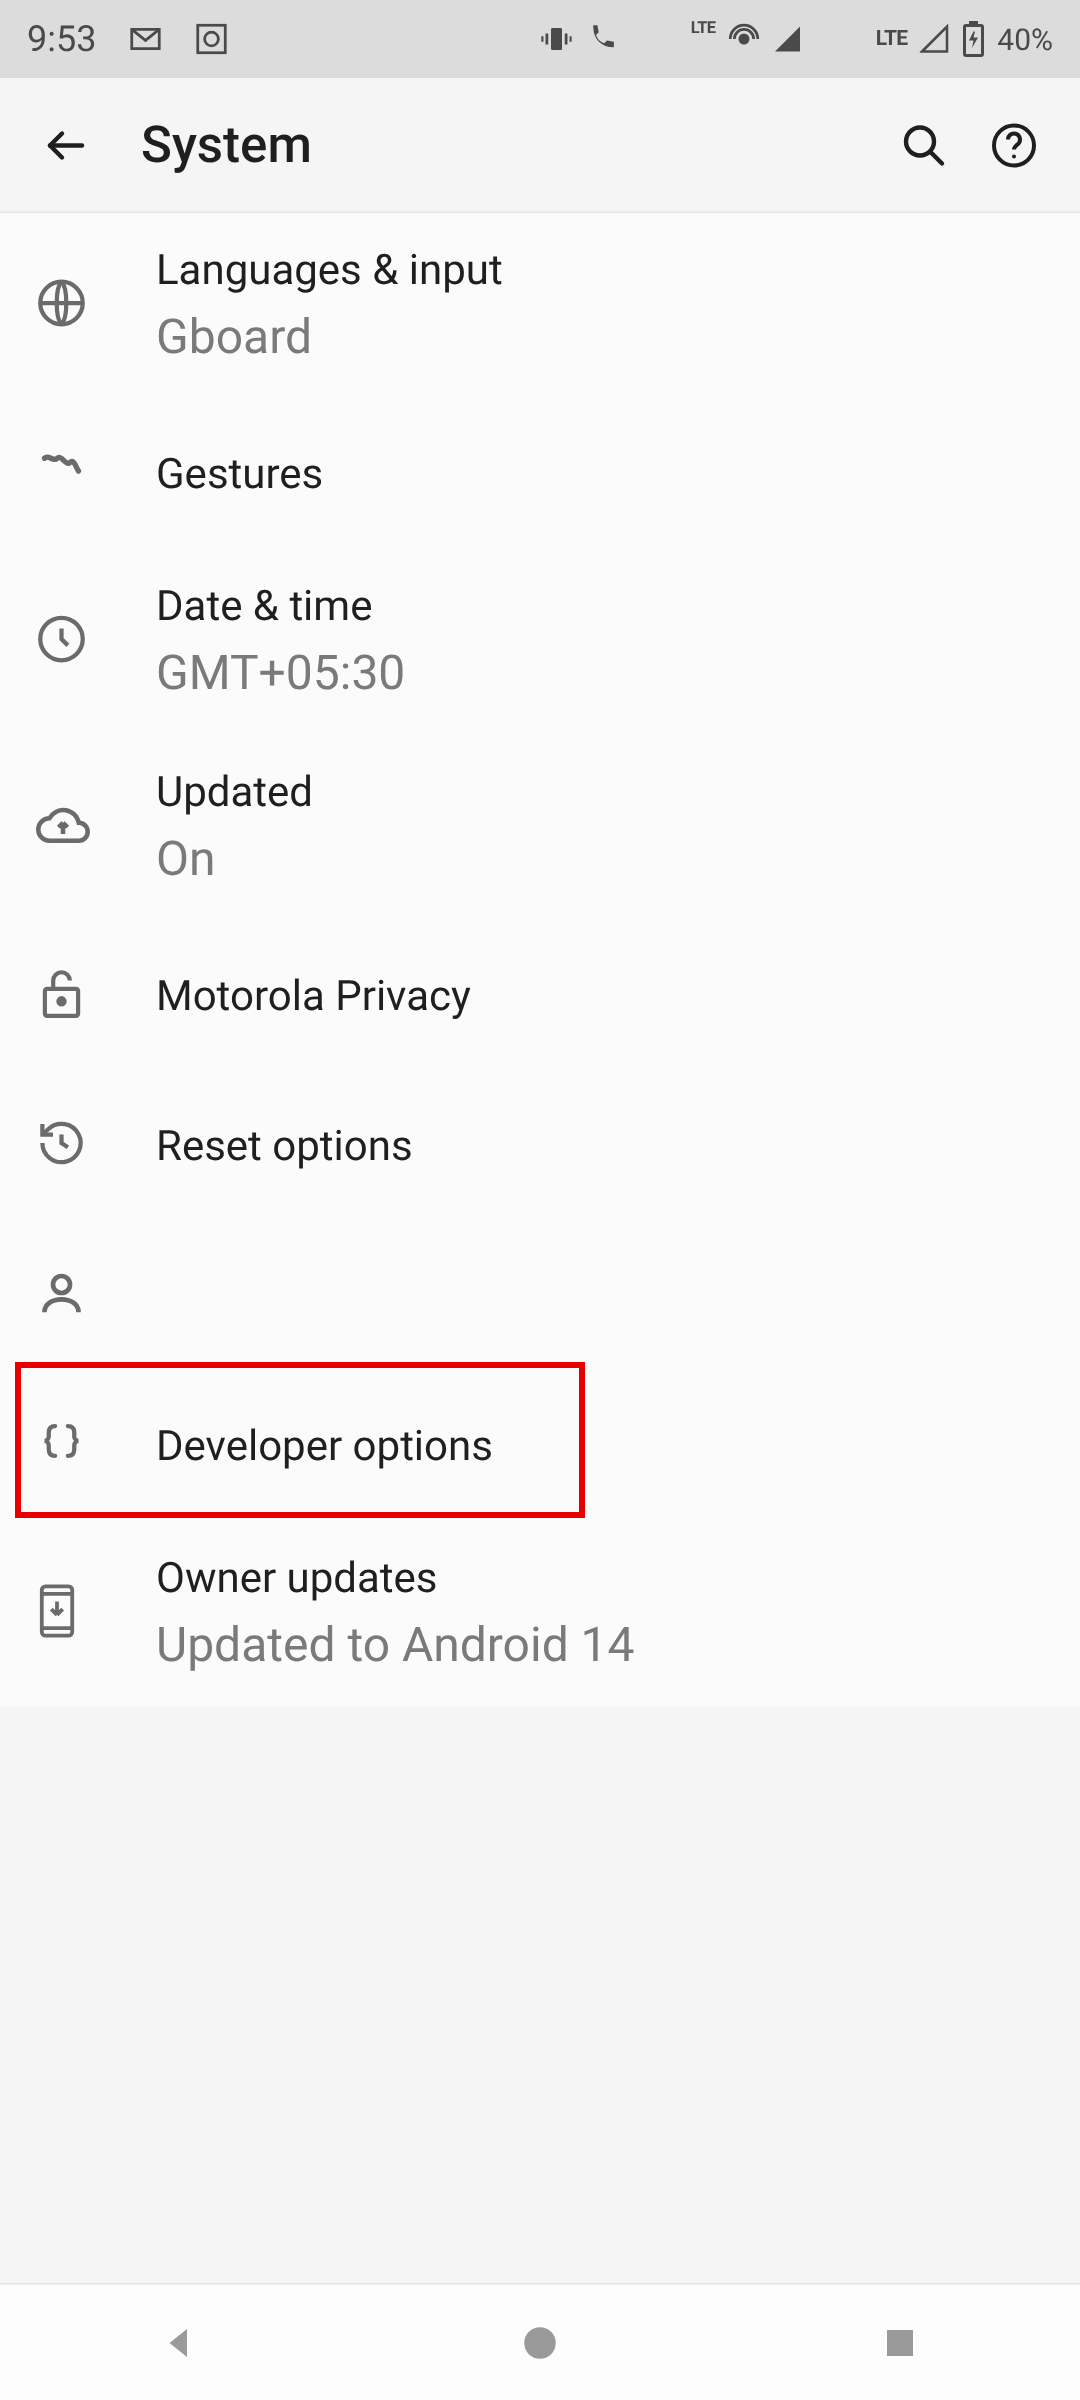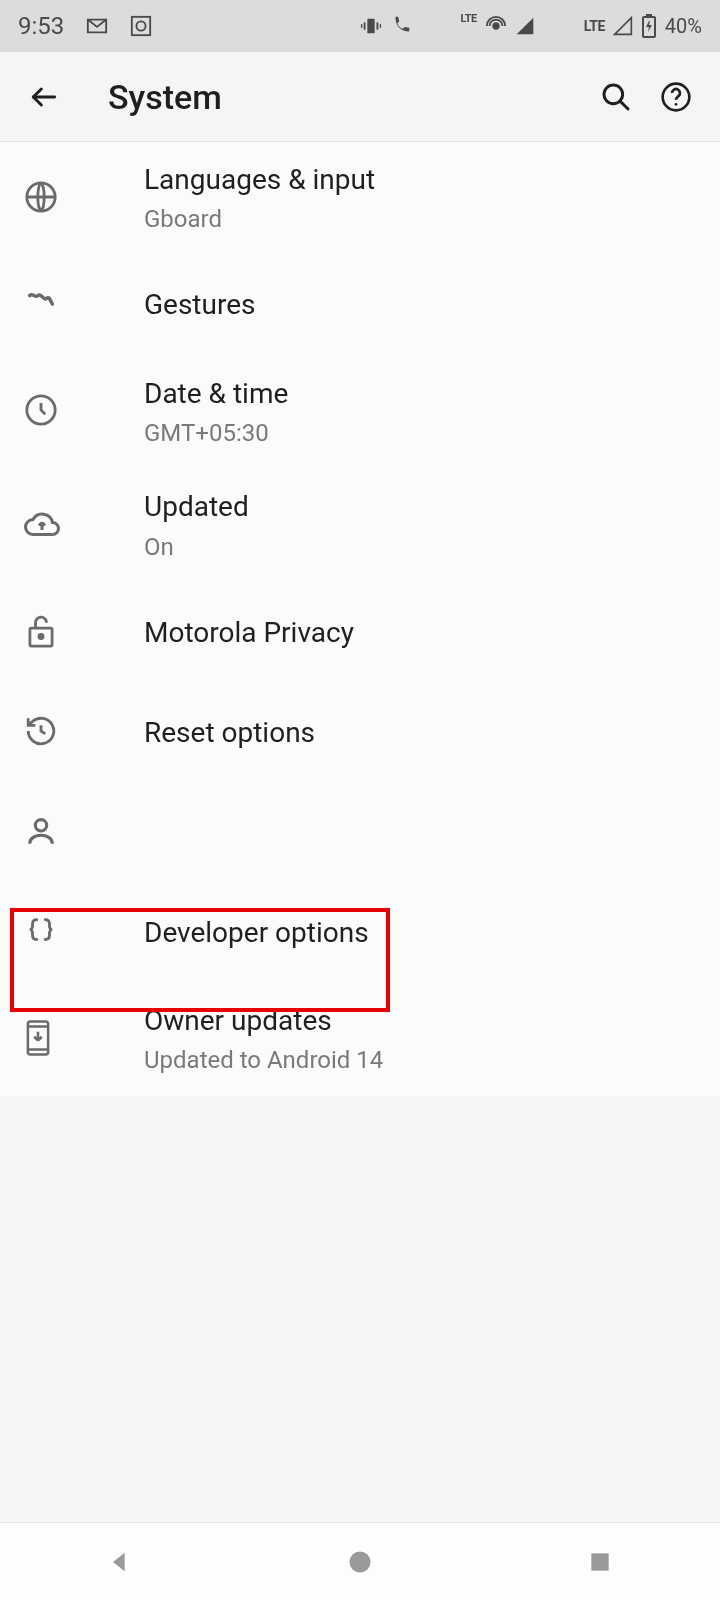--- a/index.html
+++ b/index.html
@@ -3,28 +3,28 @@
 <meta charset="utf-8">
 <style>
   * { box-sizing: border-box; margin: 0; padding: 0; }
   html, body { width: 720px; height: 1600px; font-family: Roboto, Arial, sans-serif; background: #f5f5f5; overflow: hidden; }
   .status-bar { height: 52px; background: #dcdcdc; display: flex; align-items: center; padding: 0 18px; color: #4a4a4a; font-size: 24px; }
   .status-left { display: flex; align-items: center; gap: 22px; }
   .status-right { margin-left: auto; display: flex; align-items: center; gap: 8px; font-size: 20px; }
   .status-right svg, .status-left svg { display: block; }
   .app-bar { height: 90px; background: #f5f5f5; display: flex; align-items: center; padding: 0 20px; border-bottom: 1px solid #e5e5e5; }
   .app-bar .back { width: 48px; height: 48px; display: flex; align-items: center; justify-content: center; cursor: pointer; }
-  .app-bar .title { font-size: 34px; font-weight: 500; color: #1f1f1f; margin-left: 40px; flex: 1; }
+  .app-bar .title { font-size: 34px; font-weight: 500; color: #1f1f1f; margin-left: 26px; flex: 1; }
   .app-bar .action { width: 48px; height: 48px; display: flex; align-items: center; justify-content: center; cursor: pointer; margin-left: 12px; }
   .content { background: #fbfbfb; }
-  .list-item { display: flex; align-items: center; min-height: 100px; padding: 20px 24px 20px 24px; cursor: pointer; position: relative; gap: 40px; }
+  .list-item { display: flex; align-items: center; min-height: 100px; padding: 20px 24px 20px 24px; cursor: pointer; position: relative; }
   .list-item .icon-slot { width: 80px; display: flex; align-items: center; justify-content: flex-start; color: #6b6b6b; }
   .list-item .text-slot { flex: 1; }
   .list-item .item-title { font-size: 28px; color: #1f1f1f; line-height: 1.3; }
-  .list-item .item-sub { font-size: 24px; color: #7a7a7a; margin-top: 6px; line-height: 1.3; }
+  .list-item .item-sub { font-size: 32px; color: #7a7a7a; margin-top: 6px; line-height: 1.3; }
   .highlight-box { position: absolute; border: 4px solid #e60000; pointer-events: none; }
   .nav-bar { position: absolute; bottom: 0; left: 0; right: 0; height: 78px; background: #fdfdfd; border-top: 1px solid #e5e5e5; display: flex; align-items: center; justify-content: space-around; }
   .nav-btn { width: 48px; height: 48px; display: flex; align-items: center; justify-content: center; cursor: pointer; }
   .lte-label { font-size: 14px; font-weight: bold; letter-spacing: -0.5px; padding-left: 41px; }
 </style>
 </head>
 <body>
 
 <div class="status-bar">
   <div class="status-left">

